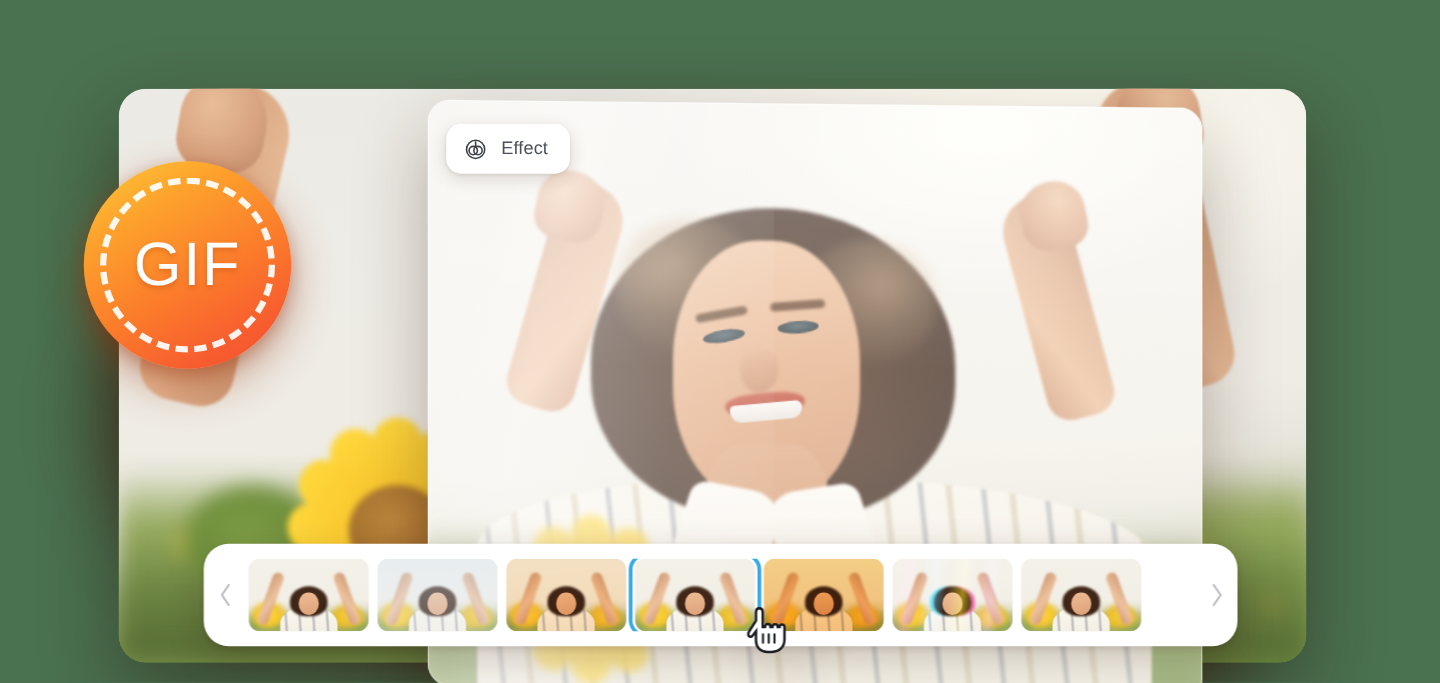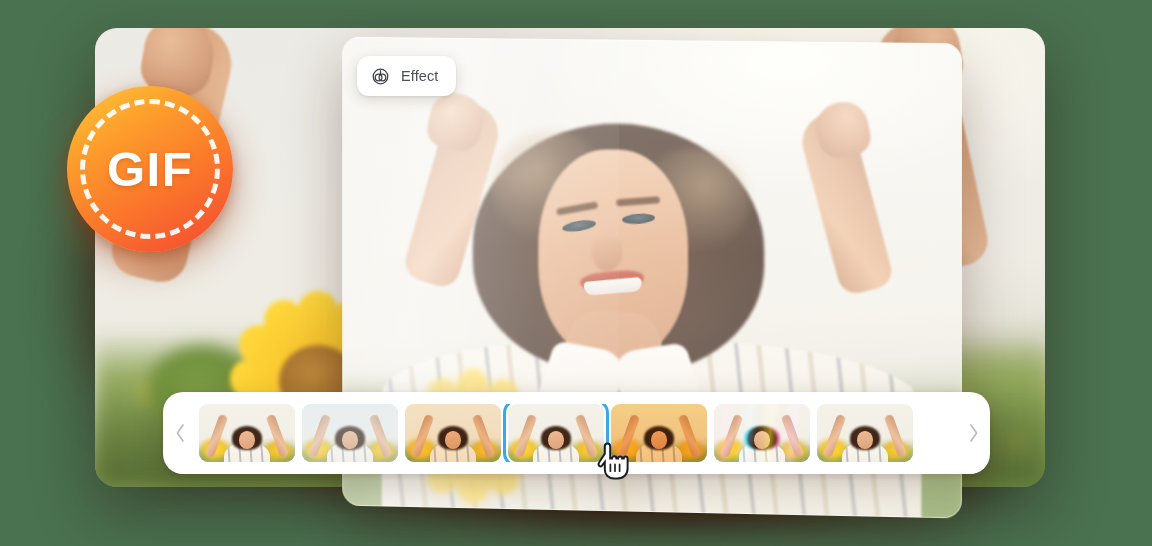--- a/index.html
+++ b/index.html
@@ -16,20 +16,21 @@
     font-family: "Liberation Sans", sans-serif;
     position: relative;
   }
 
   
   #stage {
     position: absolute;
     inset: 0;
     width: 1152px;
     height: 417px;
+    margin-top: 43px;
   }
 
   
   .shadow-blob {
     position: absolute;
     left: 150px;
     top: 330px;
     width: 860px;
     height: 190px;
     background: radial-gradient(ellipse 55% 58% at 50% 45%,
@@ -473,21 +474,21 @@
   .gif-badge .dash-ring {
     position: absolute;
     inset: 13px;
     border-radius: 50%;
     border: 5px dashed rgba(255,255,255,0.92);
   }
   .gif-badge .gif-text {
     position: relative;
     color: #ffffff;
     font-size: 49px;
-    font-weight: bold;
+    font-weight: normal;
     letter-spacing: 1.5px;
     line-height: 1;
     text-shadow: 0 2px 4px rgba(170,60,14,0.30);
   }
 
   
   .filmstrip {
     position: absolute;
     left: 163px;
     top: 392px;

